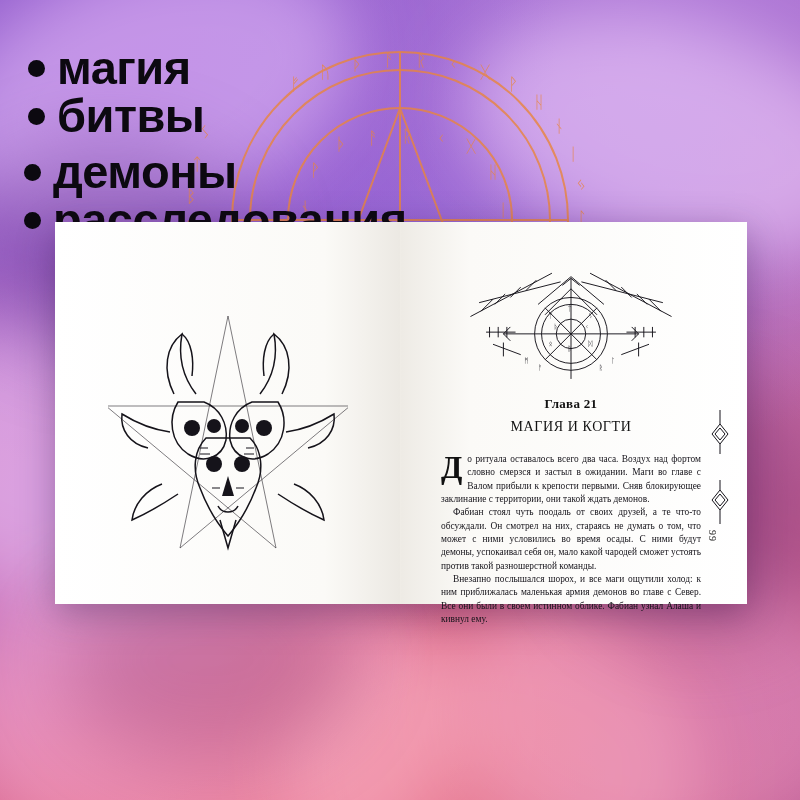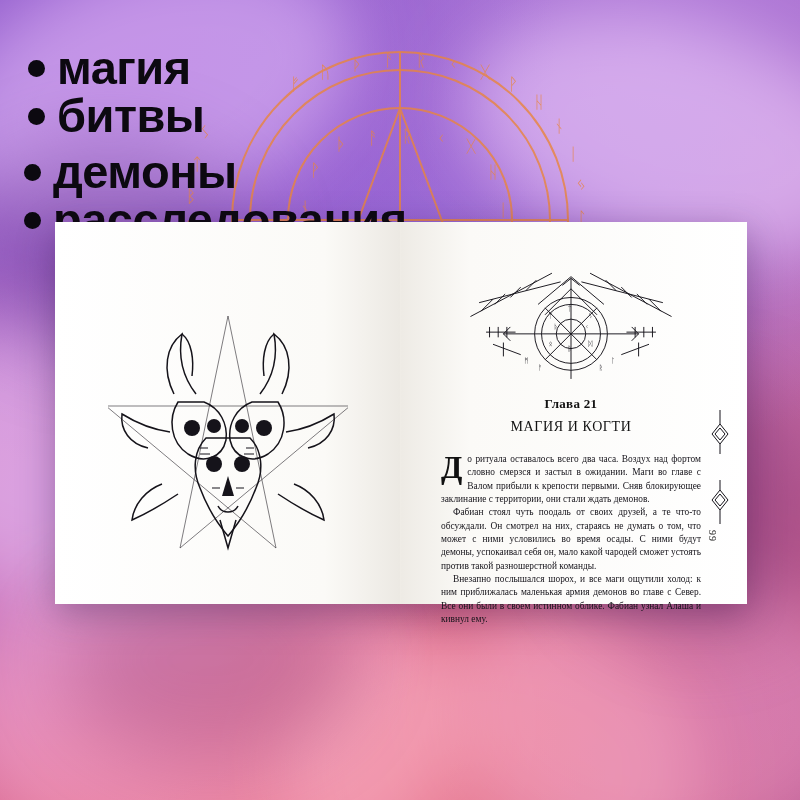--- a/index.html
+++ b/index.html
@@ -364,21 +364,21 @@
           <text x="112" y="128">ᚨ</text>
             <text x="182" y="128">ᚱ</text>
         </g>
       </svg>
 
       <div class="chapter-no">Глава 21</div>
       <div class="chapter-title">МАГИЯ И КОГТИ</div>
 
       <div class="body-copy">
         <p class="first">
-          <span class="dropcap">Д</span><span>о ритуала оставалось всего два часа. Воздух над фортом словно смерзся и застыл в ожидании. Маги во главе с Валом прибыли к крепости первыми. Сняв блокирующее заклинание с территории, они стали ждать демонов.</span>
+          <span class="dropcap">Д</span><span>о ритуала оставалось всего два часа. Воздух над фортом словно смерзся и застыл в ожидании. Маги во главе с Валом прибыли к крепости первыми. Сняв блокирующее заклинание с территории, они такой ждать демонов.</span>
         </p>
         <p><span>Фабиан стоял чуть поодаль от своих друзей, а те что-то обсуждали. Он смотрел на них, стараясь не думать о том, что может с ними условились во время осады. С ними будут демоны, успокаивал себя он, мало какой чародей сможет устоять против такой разношерстной команды.</span></p>
         <p><span>Внезапно послышался шорох, и все маги ощутили холод: к ним приближалась маленькая армия демонов во главе с Север. Все они были в своем истинном облике. Фабиан узнал Алаша и кивнул ему.</span></p>
       </div>
 
       <div class="folio">
         <svg width="26" height="118" viewBox="0 0 26 118">
           <g fill="none" stroke="#15131a" stroke-width="1">
             <path d="M13 2 L13 16"></path>
             <path d="M13 16 L21 26 L13 36 L5 26 Z"></path>

